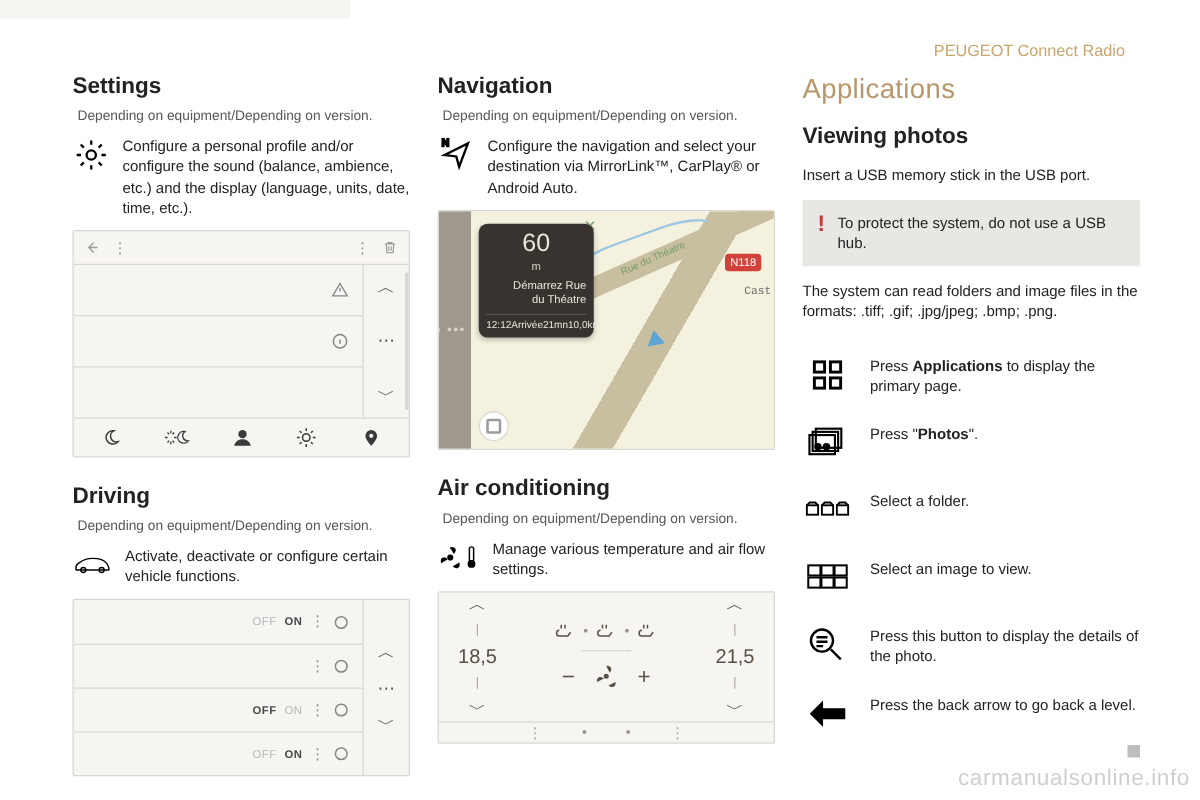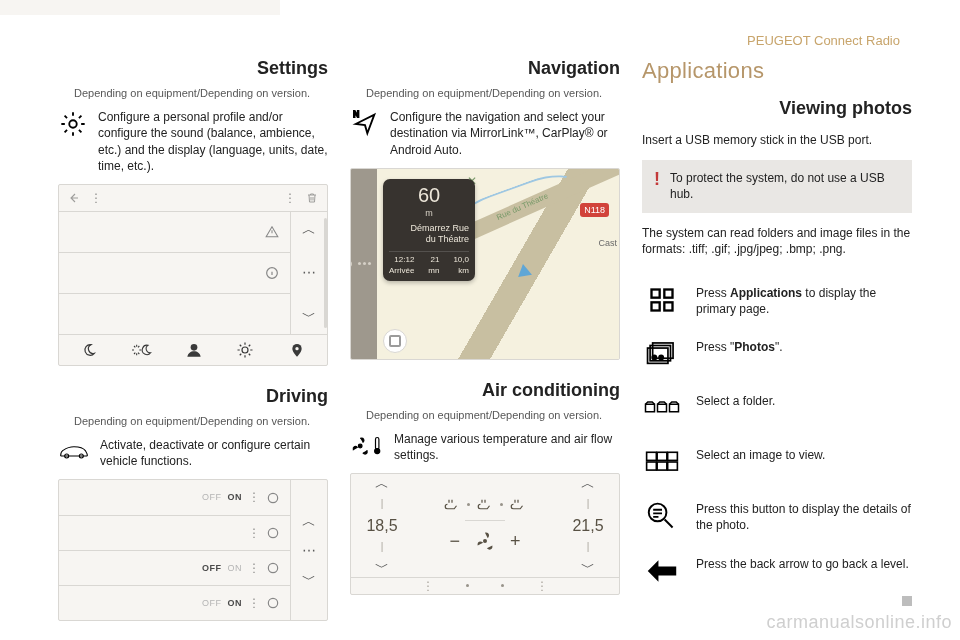--- a/index.html
+++ b/index.html
@@ -14,23 +14,23 @@
     --mapbg:#f5f1df;
     --mapdark:#b7b09a;
     --climatefg:#585144;
   }
   html,body{margin:0;padding:0;background:#fff;color:var(--text);font-family:Helvetica,Arial,sans-serif;font-size:12px;line-height:1.35;}
   .page{position:relative;width:960px;height:640px;overflow:hidden;}
   .topbar{position:absolute;left:0;top:0;height:15px;width:280px;background:var(--panel);}
   .breadcrumb{position:absolute;right:60px;top:32px;color:var(--accent);font-size:13px;}
   .cols{display:flex;gap:22px;padding:56px 48px 0 58px;}
   .col{flex:1 1 0;min-width:0;}
-  h2{font-size:18px;font-weight:700;margin:0 0 6px 0;text-align:right;}
+  h2{font-size:18px;font-weight:700;margin:0 0 6px 0;}
   h1{font-size:22px;font-weight:300;color:#b6966a;margin:0 0 10px 0;letter-spacing:.3px;}
-  .dep{font-size:11px;color:var(--muted);margin:0 0 8px 16px;}
+  .dep{font-size:11px;color:var(--muted);margin:0 0 8px 4px;}
   .blurb{display:flex;gap:10px;align-items:flex-start;margin-bottom:10px;}
   .blurb .ico{flex:0 0 30px;height:30px;display:flex;align-items:center;justify-content:center;}
   .blurb .txt{flex:1;font-size:12px;}
   .panel{border:1px solid var(--rule);background:var(--panel);border-radius:2px;}
   
   .settings-panel{height:180px;display:flex;flex-direction:column;overflow:hidden;}
   .sp-top{display:flex;align-items:center;justify-content:space-between;padding:6px 8px;border-bottom:1px solid var(--rule);gap:8px;}
   .sp-top .spacer{flex:1;}
   .miniico{width:14px;height:14px;display:flex;align-items:center;justify-content:center;opacity:.55;}
   .sp-rows{flex:1;display:flex;}
@@ -57,28 +57,28 @@
   .nav-side .t{color:#ece7de;font-size:9px;}
   .nav-side .dots{display:flex;gap:2px;}
   .nav-side .dots span{width:3px;height:3px;border-radius:50%;background:#ece7de;opacity:.7;}
   .mapwrap{flex:1;position:relative;background:var(--mapbg);}
   .map-road{position:absolute;left:80px;top:0;width:160px;height:100%;transform:skewX(-30deg);background:linear-gradient(90deg,transparent 0 35%,#c8bfa1 35% 55%,transparent 55%);}
   .map-road2{position:absolute;left:60px;top:25px;right:-20px;height:16px;background:#c8bfa1;transform:rotate(-24deg);border-radius:8px;}
   .roadname{position:absolute;left:118px;top:33px;font-size:8px;color:#7a9a6a;transform:rotate(-24deg);}
   .map-blue{position:absolute;left:72px;top:18px;width:130px;height:36px;border:2px solid var(--blue);border-color:var(--blue) transparent transparent transparent;border-radius:70px / 30px;transform:rotate(-20deg);}
   .map-cursor{position:absolute;left:140px;top:95px;width:0;height:0;border-left:7px solid transparent;border-right:7px solid transparent;border-bottom:12px solid #5fa6d6;transform:rotate(-10deg);}
   .map-badge{position:absolute;right:10px;top:34px;font-size:9px;background:#d1433a;color:#fff;padding:1px 4px;border-radius:3px;}
-  .map-cast{position:absolute;right:2px;top:68px;font-size:9px;color:#6a6a6a;}
+  .map-cast{position:absolute;right:2px;top:58px;font-size:9px;color:#6a6a6a;font-family:Liberation Mono, monospace;}
   .map-close{position:absolute;left:90px;top:4px;font-size:12px;color:#7a9a6a;}
   .map-card{position:absolute;left:6px;top:10px;width:80px;background:#37332f;color:#ece6d9;border-radius:7px;padding:6px 6px 4px 6px;display:flex;flex-direction:column;gap:4px;box-shadow:0 2px 4px rgba(0,0,0,.25);}
   .map-card .big{font-size:20px;font-weight:400;text-align:center;line-height:1;}
   .map-card .unit{font-size:9px;text-align:center;margin-top:-2px;opacity:.85;}
   .map-card .mid{font-size:9px;line-height:1.25;color:#ece6d9;text-align:right;}
   .map-card .stats{display:flex;justify-content:space-between;font-size:8px;border-top:1px solid rgba(255,255,255,.15);padding-top:3px;margin-top:2px;}
-  .map-card .stats div{display:flex;flex-direction:column;align-items:flex-end;gap:0;}
+  .map-card .stats div{display:flex;flex-direction:row;align-items:flex-start;gap:0;}
   .map-stop{position:absolute;left:6px;bottom:6px;width:22px;height:22px;border-radius:50%;background:#fff;border:1px solid var(--rule);display:flex;align-items:center;justify-content:center;}
   .map-stop::after{content:"";width:8px;height:8px;border:2px solid #9b9b9b;border-radius:2px;}
   
   .ac-panel{height:120px;display:flex;flex-direction:column;color:var(--climatefg);}
   .ac-main{flex:1;display:flex;align-items:center;}
   .ac-zone{width:62px;display:flex;flex-direction:column;align-items:center;gap:4px;}
   .ac-mid{flex:1;display:flex;flex-direction:column;align-items:center;gap:8px;}
   .seatrow{display:flex;gap:6px;align-items:center;}
   .dot{width:3px;height:3px;border-radius:50%;background:var(--climatefg);opacity:.6;}
   .fanrow{display:flex;gap:14px;align-items:center;}

